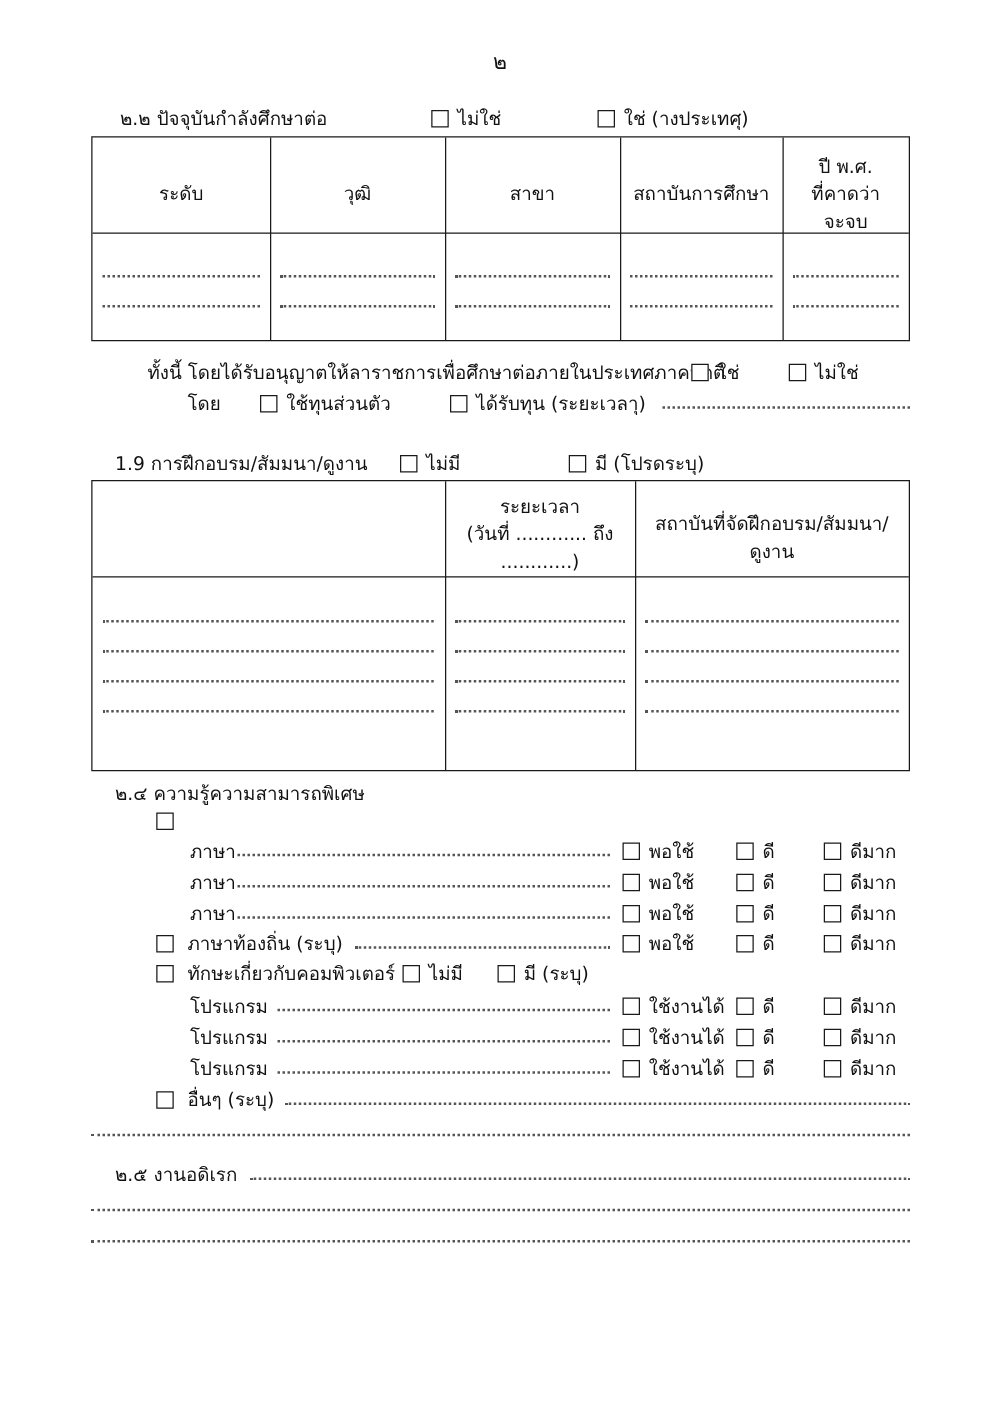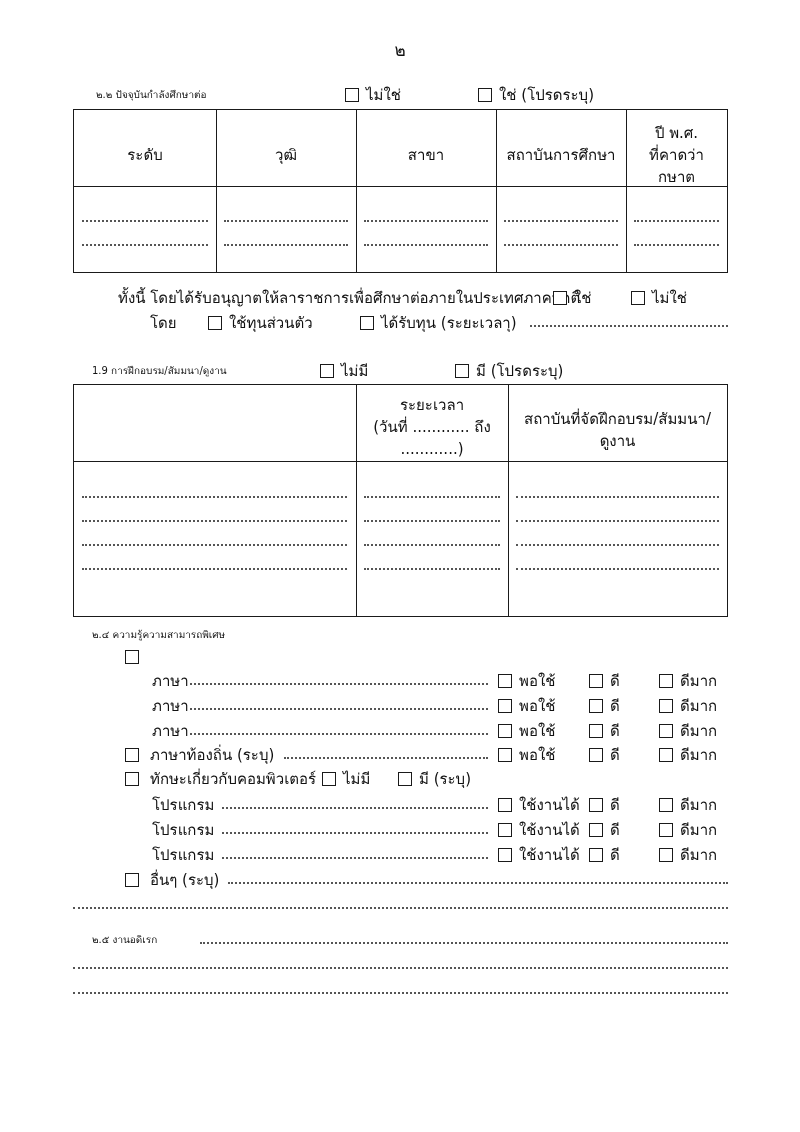--- a/index.html
+++ b/index.html
@@ -19,21 +19,21 @@
   
   .page-number{
     position:absolute;
     left:0;top:40px;width:800px;
     text-align:center;
     font-size:17px;
     line-height:20px;
   }
   
   .t{position:absolute;font-size:15px;line-height:20px;white-space:nowrap;}
-  .t.hd{font-size:10px;}
+  .t.hd{font-size:15px;}
   
   .cb{
     position:absolute;
     width:14px;height:14px;
     border:1.3px solid #1a1a1a;
     background:#fff;
     box-sizing:border-box;
   }
   
   .dots{
@@ -79,36 +79,36 @@
 <div class="page">
 
   <div class="page-number">๒</div>
 
   <div class="t hd" style="left:96px;top:85px;">๒.๒ ปัจจุบันกำลังศึกษาต่อ</div>
 
   <div class="cb" style="left:345px;top:88px;"></div>
   <div class="t" style="left:366px;top:85px;">ไม่ใช่</div>
 
   <div class="cb" style="left:478px;top:88px;"></div>
-  <div class="t" style="left:499px;top:85px;">ใช่ (โปรดระบุ)</div>
+  <div class="t" style="left:499px;top:85px;">ใช่ (างประเทศุ)</div>
 
   <div class="tbl" style="left:73px;top:109px;width:655px;height:164px;">
     <div class="vline" style="left:142px;"></div>
     <div class="vline" style="left:282px;"></div>
     <div class="vline" style="left:422px;"></div>
     <div class="vline" style="left:552px;"></div>
     <div class="hline" style="top:76px;"></div>
 
     <div class="cellhd" style="left:0;top:35px;width:142px;">ระดับ</div>
     <div class="cellhd" style="left:142px;top:35px;width:140px;">วุฒิ</div>
     <div class="cellhd" style="left:282px;top:35px;width:140px;">สาขา</div>
     <div class="cellhd" style="left:422px;top:35px;width:130px;">สถาบันการศึกษา</div>
     <div class="cellhd" style="left:552px;top:13px;width:101px;">ปี พ.ศ.</div>
     <div class="cellhd" style="left:552px;top:35px;width:101px;">ที่คาดว่า</div>
-    <div class="cellhd" style="left:552px;top:57px;width:101px;">กษาต</div>
+    <div class="cellhd" style="left:552px;top:57px;width:101px;">จะจบ</div>
 
     <div class="celldots" style="left:8px;top:110px;width:126px;"></div>
     <div class="celldots" style="left:8px;top:134px;width:126px;"></div>
     <div class="celldots" style="left:150px;top:110px;width:124px;"></div>
     <div class="celldots" style="left:150px;top:134px;width:124px;"></div>
     <div class="celldots" style="left:290px;top:110px;width:124px;"></div>
     <div class="celldots" style="left:290px;top:134px;width:124px;"></div>
     <div class="celldots" style="left:430px;top:110px;width:114px;"></div>
     <div class="celldots" style="left:430px;top:134px;width:114px;"></div>
     <div class="celldots" style="left:560px;top:110px;width:85px;"></div>

